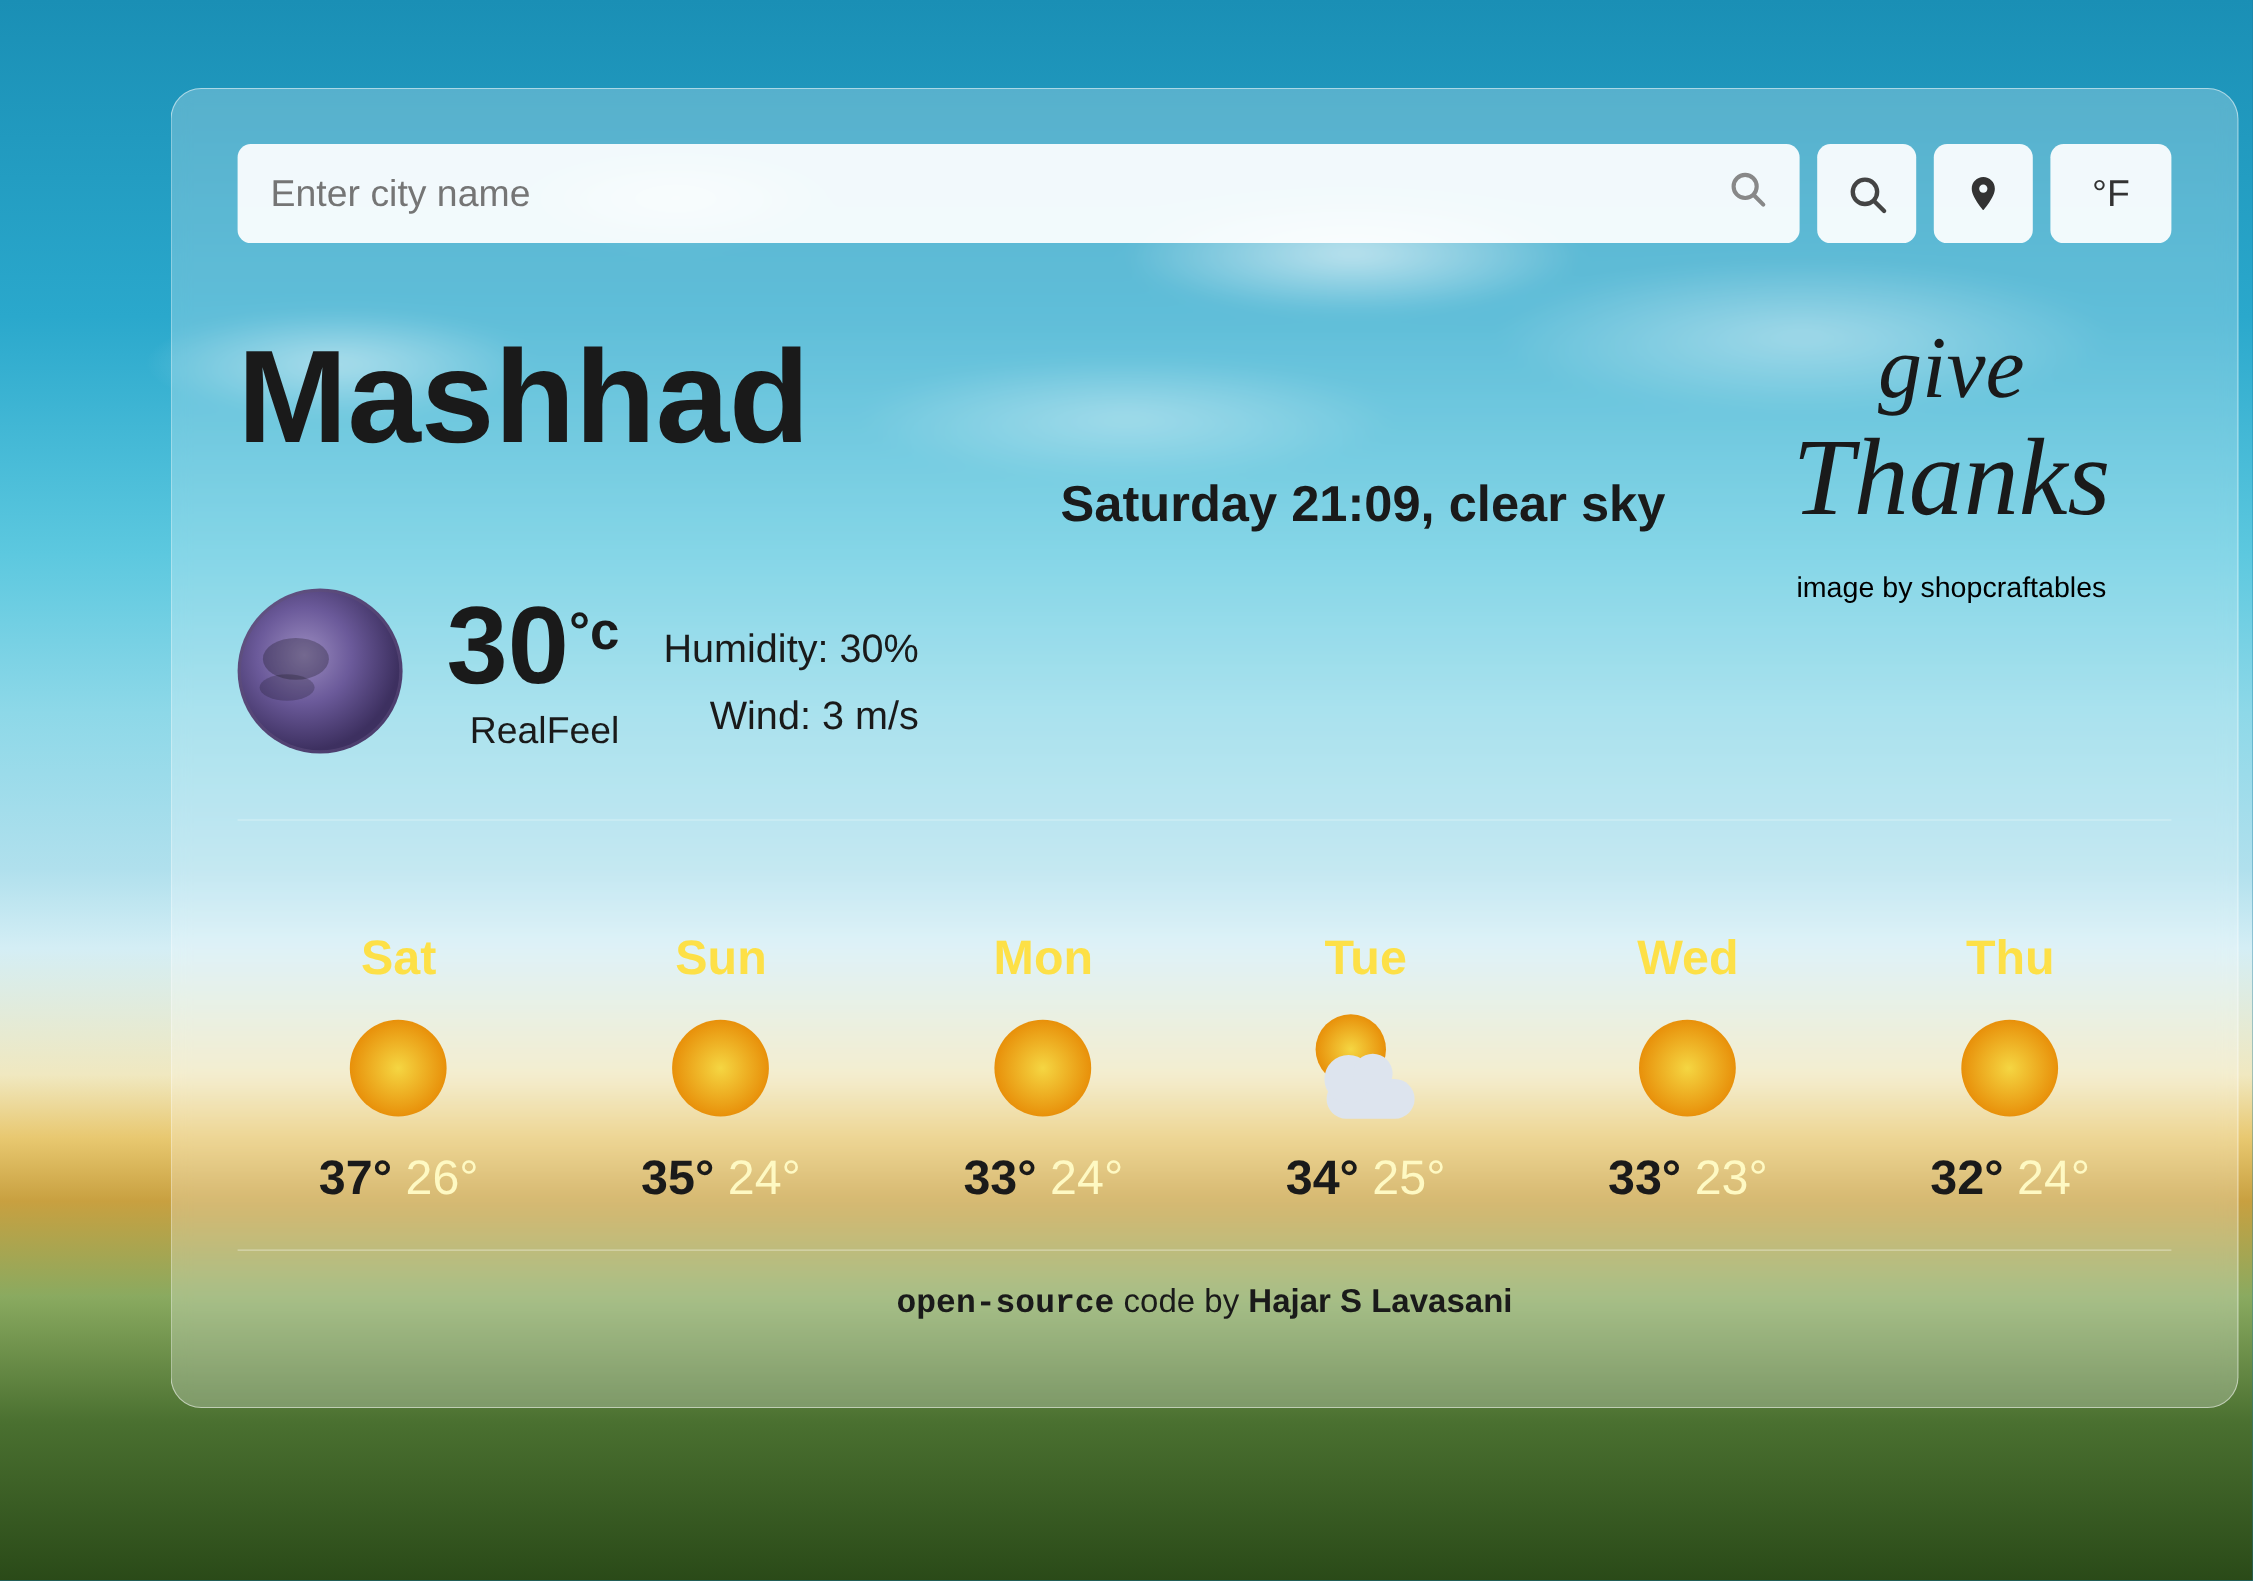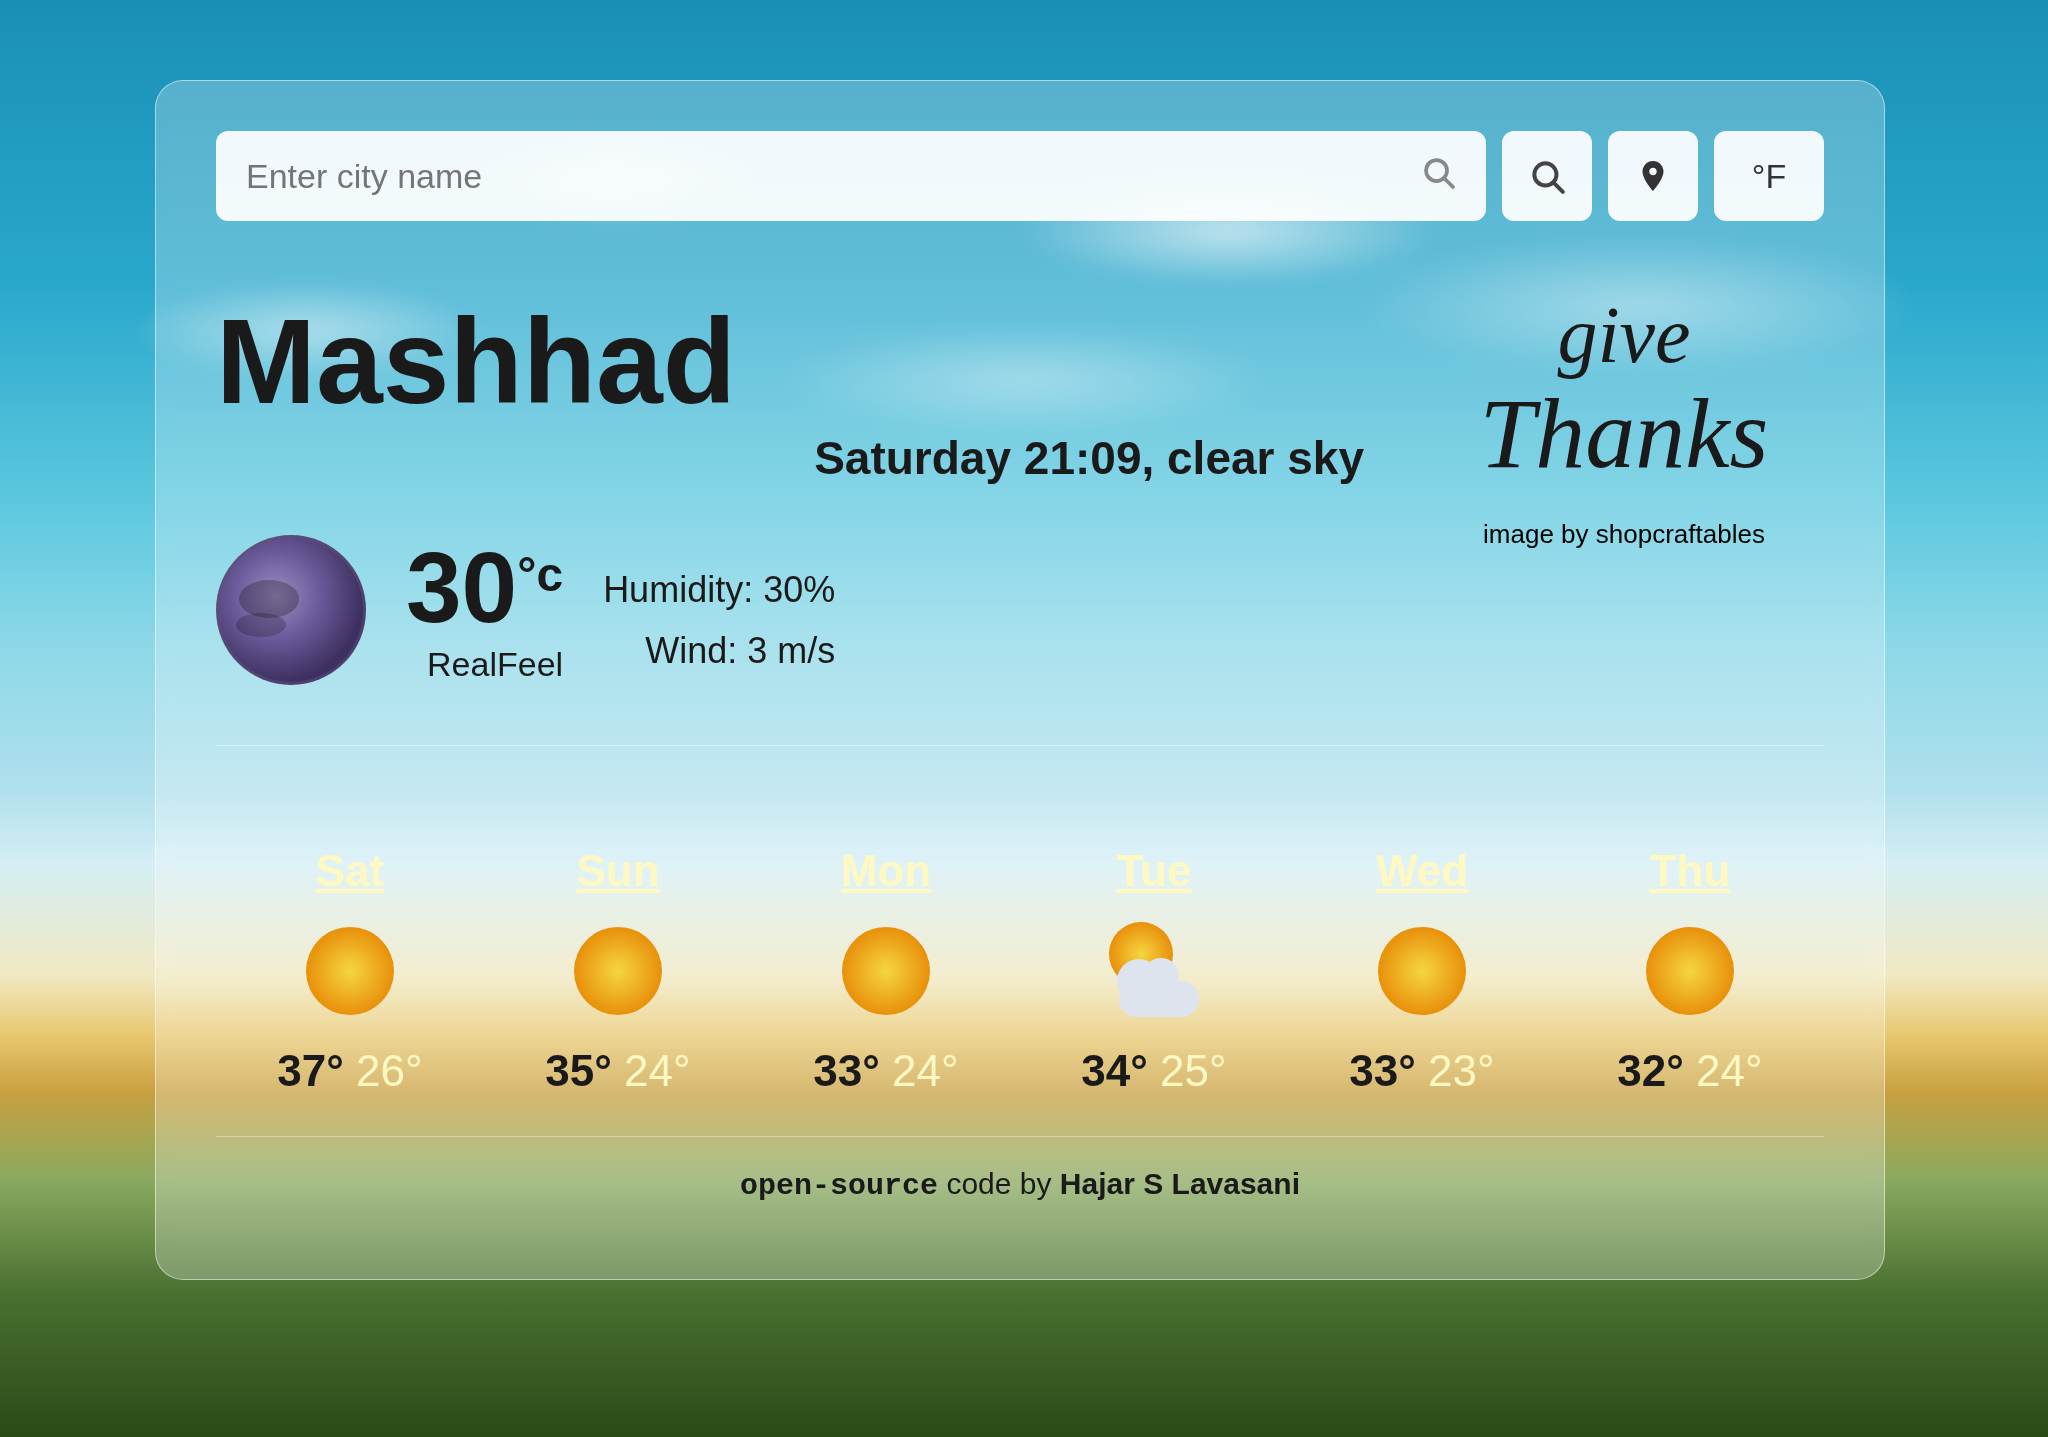--- a/index.html
+++ b/index.html
@@ -45,21 +45,21 @@
         radial-gradient(ellipse 200px 60px at 30% 20%, rgba(255,255,255,0.5) 0%, transparent 70%),
         radial-gradient(ellipse 400px 100px at 80% 45%, rgba(255,255,255,0.4) 0%, transparent 70%),
         radial-gradient(ellipse 250px 70px at 15% 50%, rgba(255,255,255,0.45) 0%, transparent 70%),
         radial-gradient(ellipse 350px 80px at 50% 60%, rgba(255,255,255,0.35) 0%, transparent 70%);
     }
 
     .card {
       position: absolute;
       top: 80px;
       left: 155px;
-      width: 1730px;
+      width: 1880px;
       height: 1200px;
       background: rgba(255,255,255,0.25);
       border-radius: 28px;
       backdrop-filter: blur(8px);
       border: 1px solid rgba(255,255,255,0.5);
       overflow: hidden;
     }
 
     
     .search-row {
@@ -238,22 +238,21 @@
     .forecast-day {
       display: flex;
       flex-direction: column;
       align-items: center;
       gap: 20px;
     }
 
     .day-label {
       font-size: 44px;
       font-weight: 600;
-      color: #fef9c3;
-      text-decoration: underline;
+      color: #fde047;
     }
 
     .forecast-temps {
       font-size: 44px;
       color: #1a1a1a;
     }
 
     .forecast-temps .high {
       font-weight: 700;
     }

